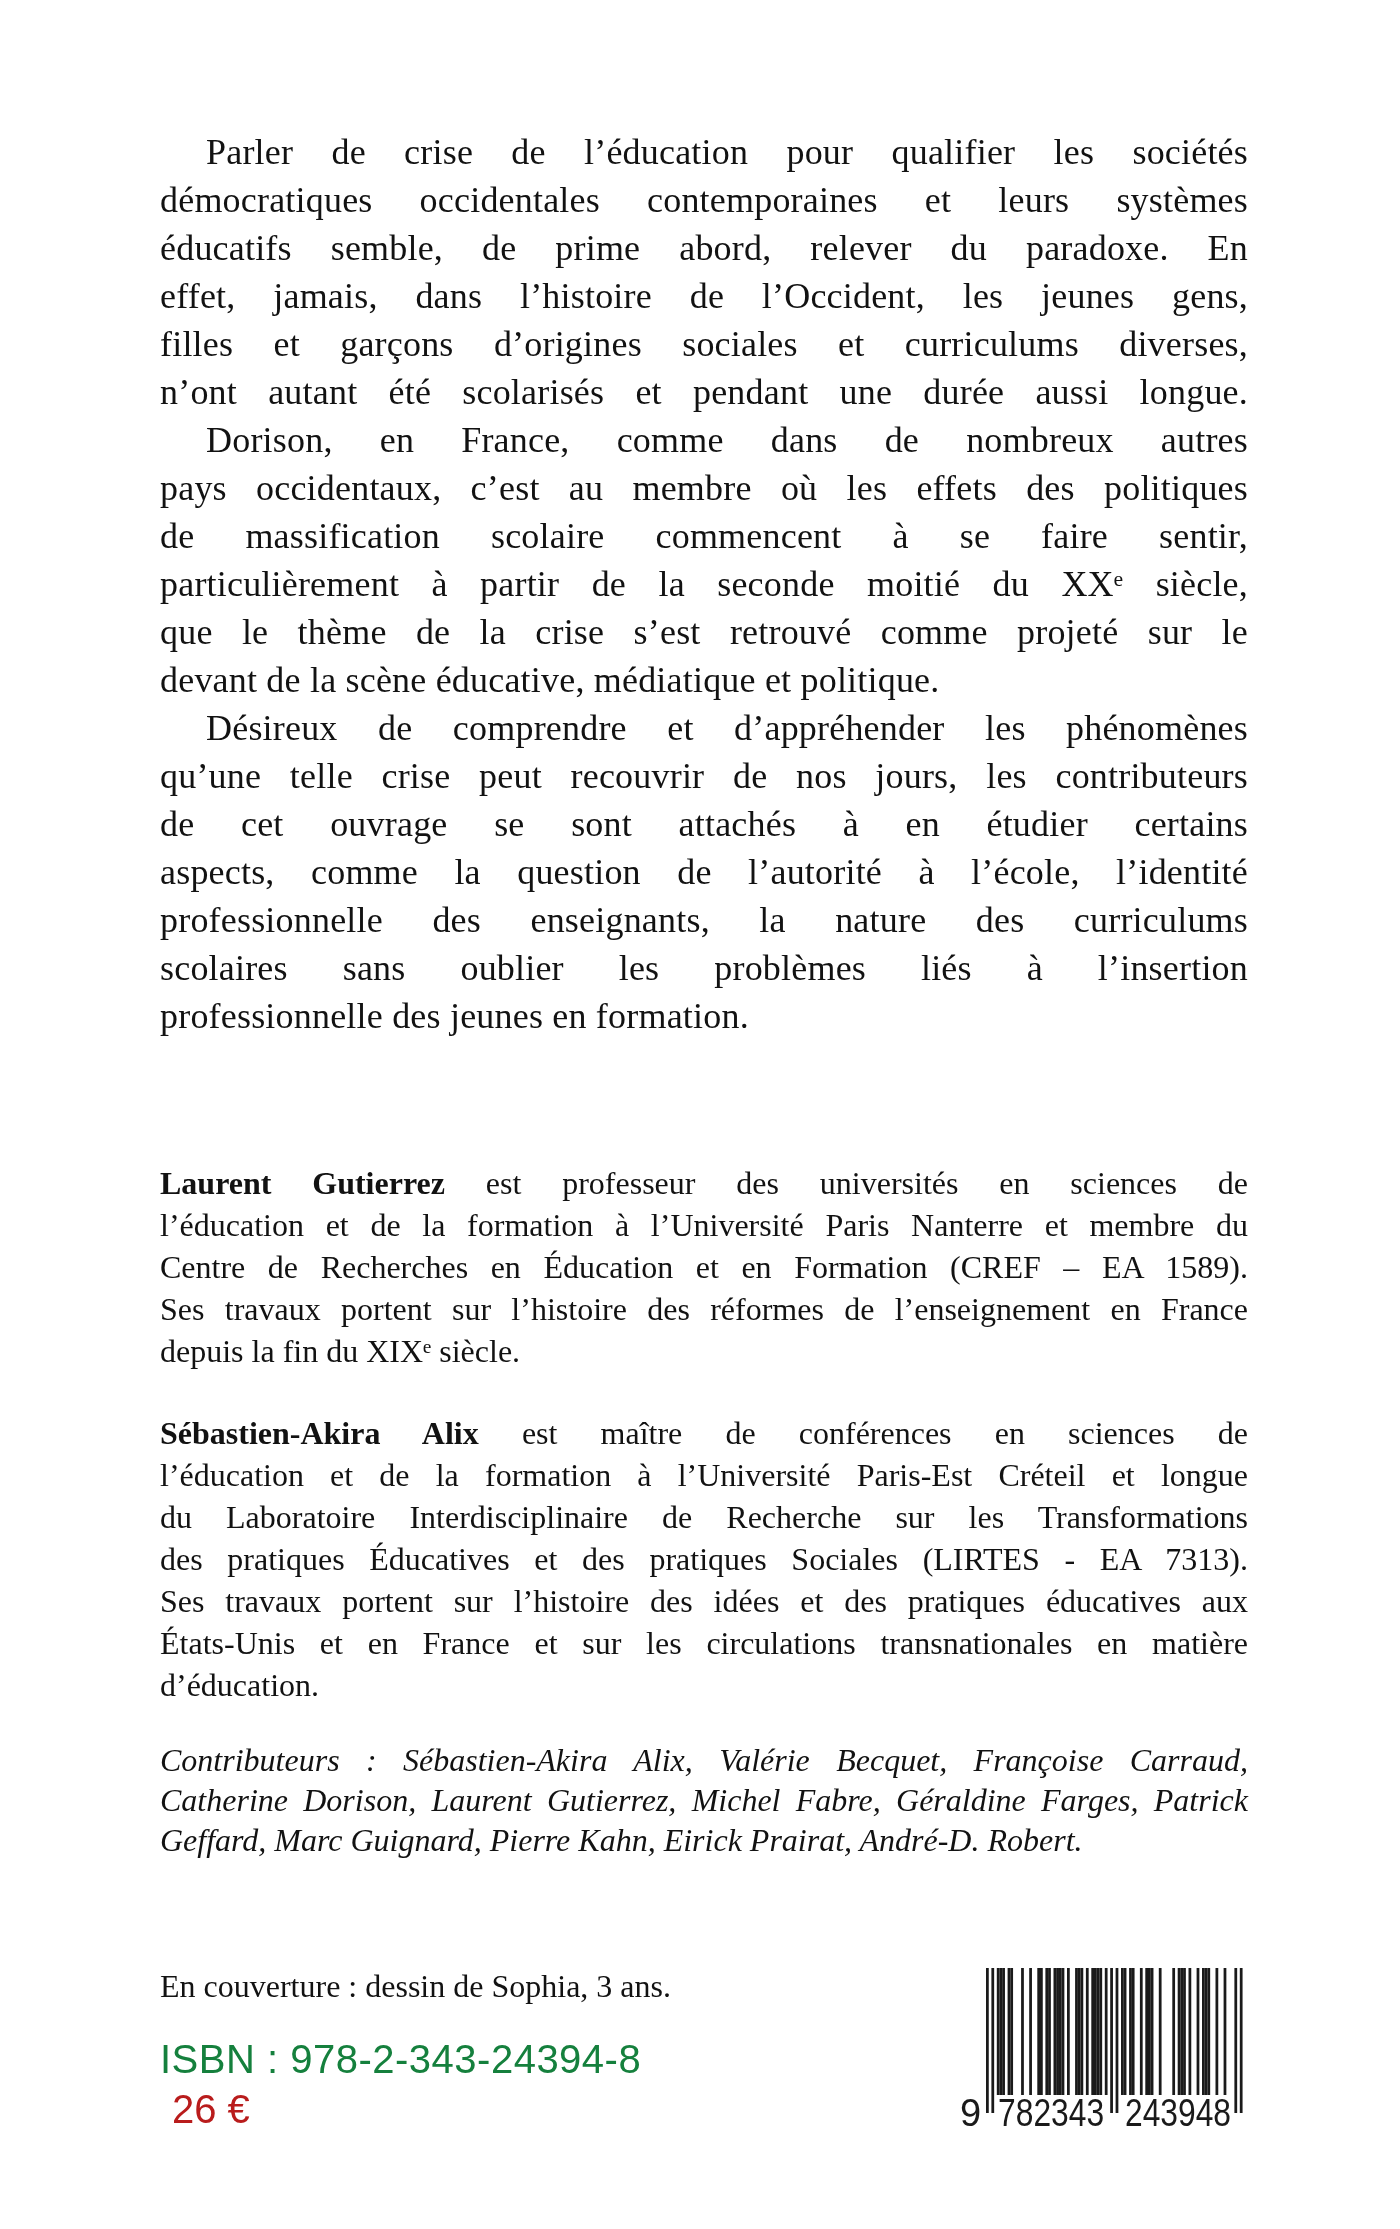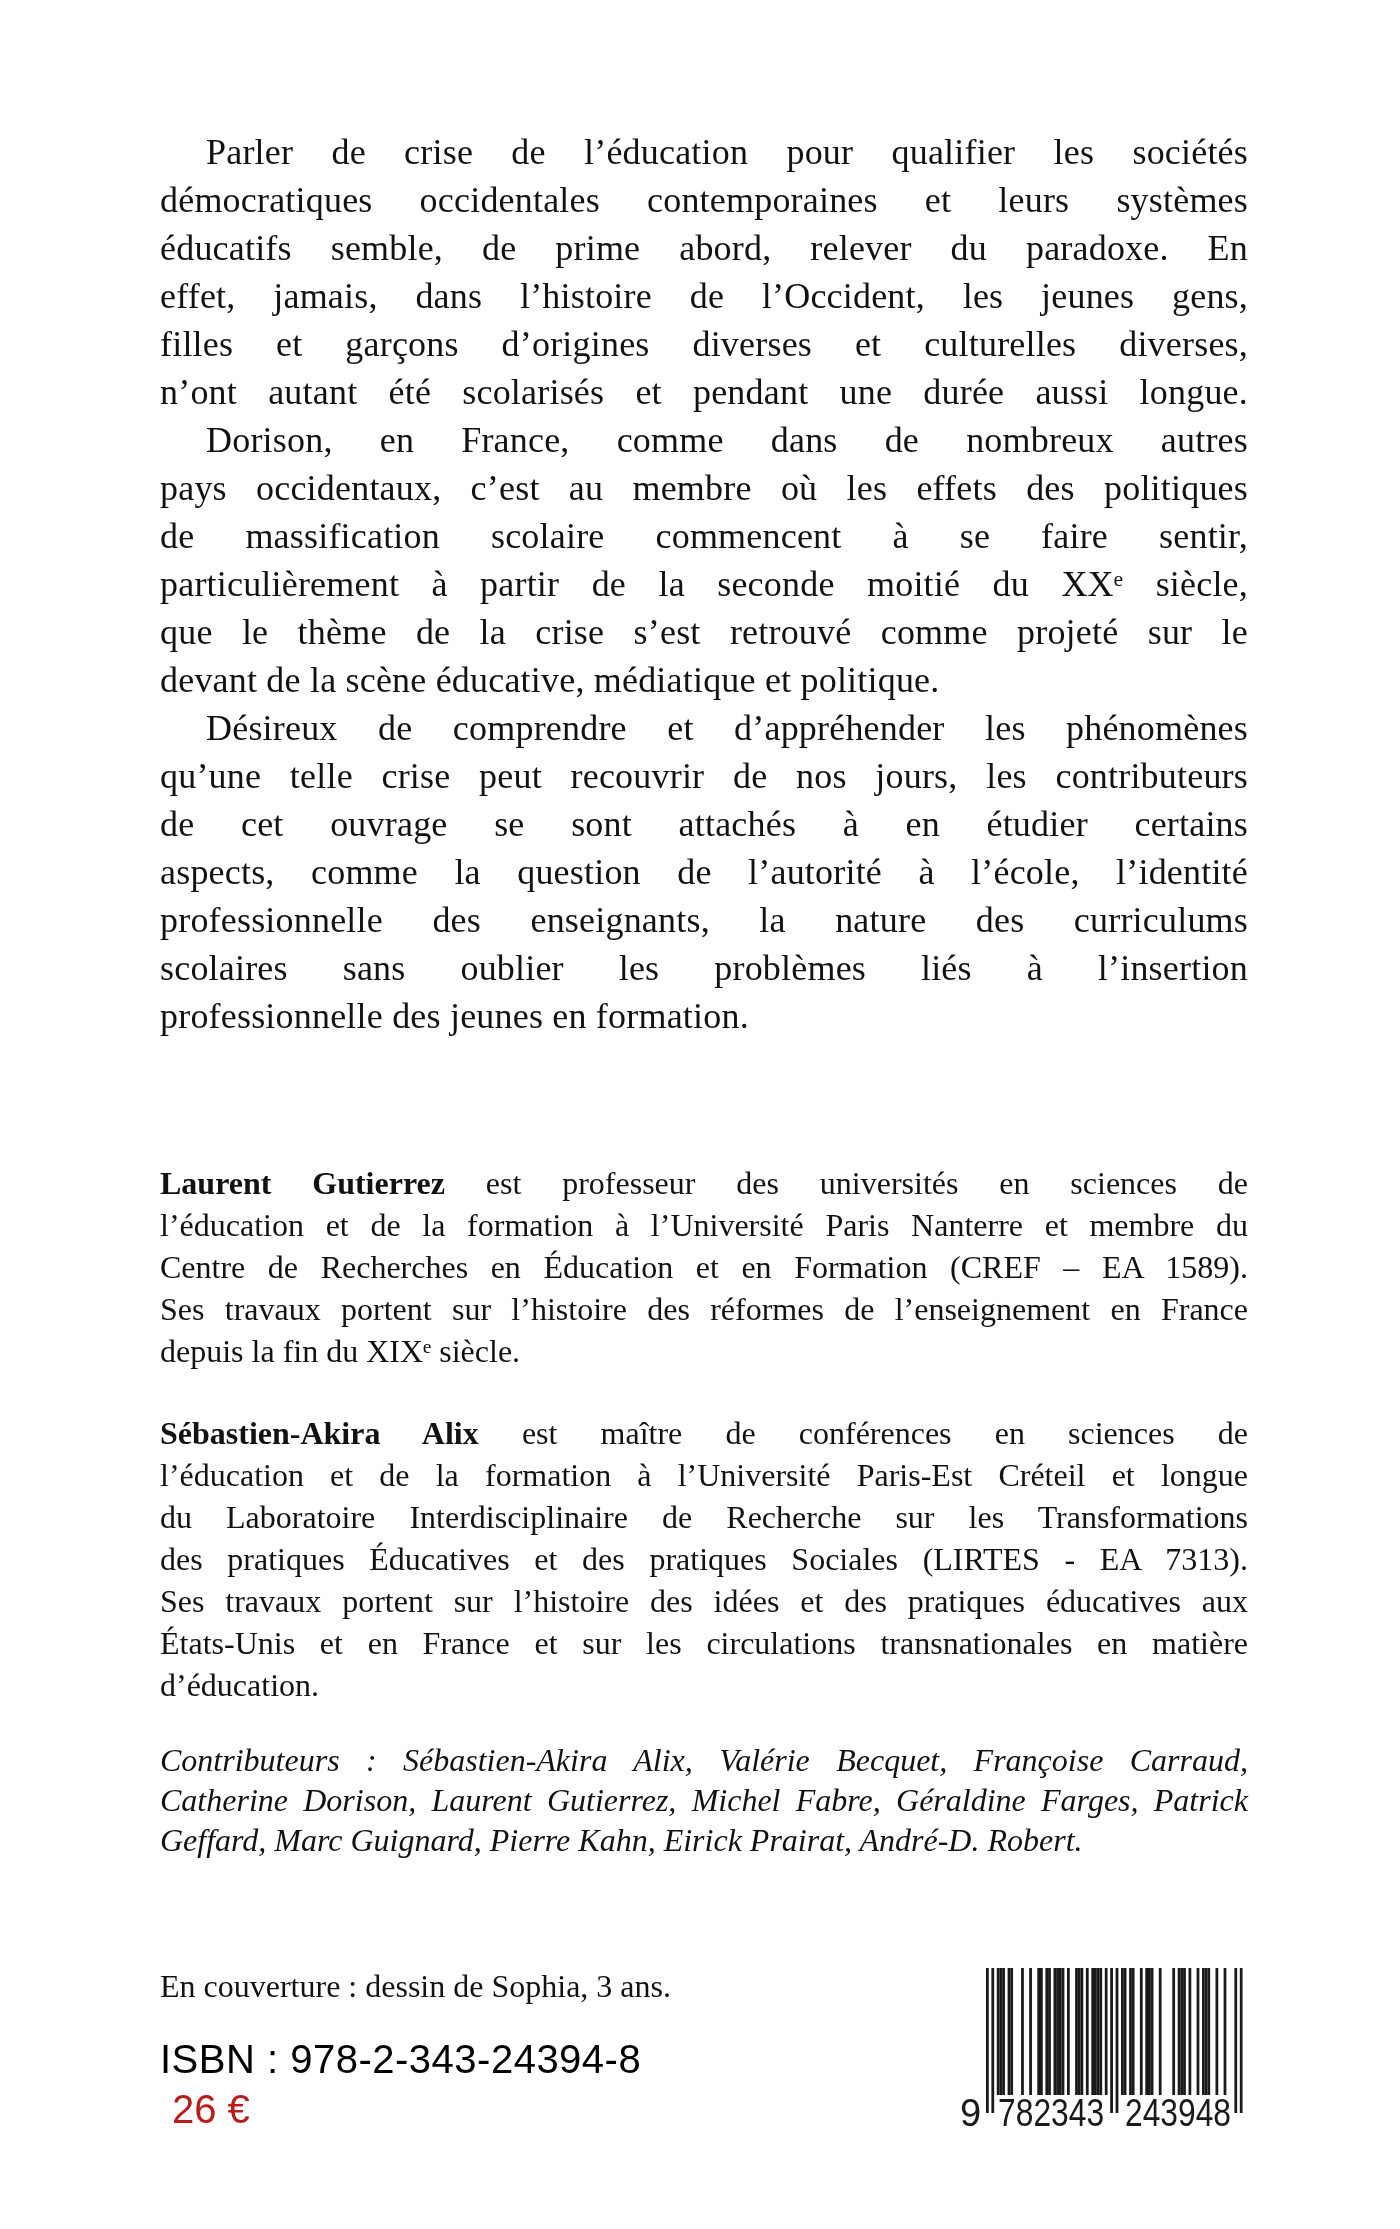--- a/index.html
+++ b/index.html
@@ -31,21 +31,21 @@
 
   
   .contributors { top: 1740px; font-style: italic; font-size: 32px; line-height: 40px; }
 
   
   .cover-note { position: absolute; left: 160px; top: 1966px; font-size: 32px; line-height: 40px; }
   .isbn {
     position: absolute; left: 160px; top: 2036px;
     font-family: "Liberation Sans", sans-serif;
     font-size: 40px; line-height: 46px; letter-spacing: 0.5px;
-    color: #000000;
+    color: #15803d;
   }
   .price {
     position: absolute; left: 172px; top: 2086px;
     font-family: "Liberation Sans", sans-serif;
     font-size: 40px; line-height: 46px;
     color: #b91c1c;
   }
   .barcode-wrap { position: absolute; left: 960px; top: 1966px; width: 292px; height: 164px; }
   .barcode-wrap svg { display: block; }
 </style>
@@ -53,21 +53,21 @@
 <body>
 
 <div class="page">
 
   <div class="col synopsis">
     <div>
       <div class="jline indent">Parler de crise de l’éducation pour qualifier les sociétés</div>
       <div class="jline">démocratiques occidentales contemporaines et leurs systèmes</div>
       <div class="jline">éducatifs semble, de prime abord, relever du paradoxe. En</div>
       <div class="jline">effet, jamais, dans l’histoire de l’Occident, les jeunes gens,</div>
-      <div class="jline">filles et garçons d’origines diverses et culturelles diverses,</div>
+      <div class="jline">filles et garçons d’origines sociales et curriculums diverses,</div>
       <div class="jline">n’ont autant été scolarisés et pendant une durée aussi longue.</div>
     </div>
     <div>
       <div class="jline indent">Dorison, en France, comme dans de nombreux autres</div>
       <div class="jline">pays occidentaux, c’est au membre où les effets des politiques</div>
       <div class="jline">de massification scolaire commencent à se faire sentir,</div>
       <div class="jline">particulièrement à partir de la seconde moitié du XXᵉ siècle,</div>
       <div class="jline">que le thème de la crise s’est retrouvé comme projeté sur le</div>
       <div class="jline lastline">devant de la scène éducative, médiatique et politique.</div>
     </div>

